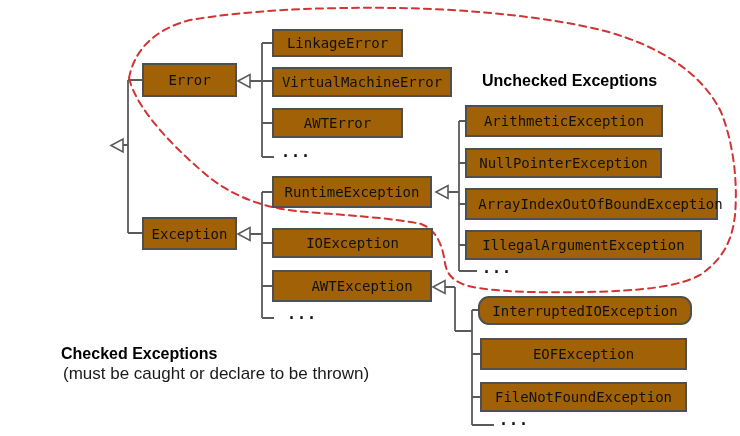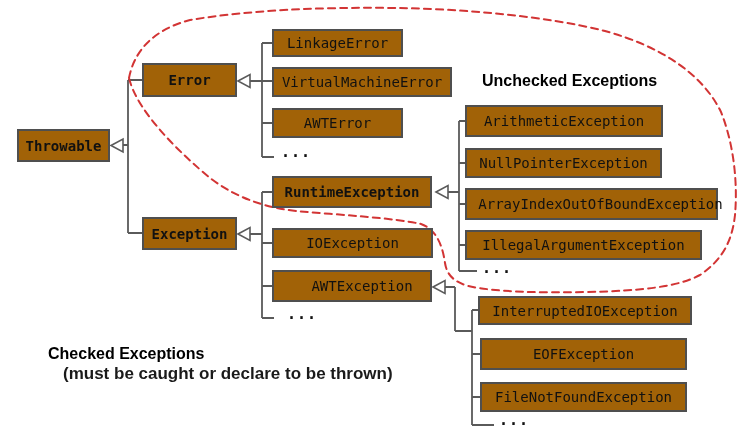--- a/index.html
+++ b/index.html
@@ -16,28 +16,28 @@
   }
   svg.wires{position:absolute;left:0;top:0;width:740px;height:436px;pointer-events:none;}
   .wire{stroke:var(--connector);stroke-width:1.8;fill:none;}
   .arrowhead{fill:#ffffff;stroke:var(--connector);stroke-width:1.6;}
   .redline{stroke:var(--unchecked-outline);stroke-width:2;fill:none;stroke-dasharray:7 5;stroke-linecap:round;}
   .node{
     position:absolute;box-sizing:border-box;border:2px solid var(--box-border);
     background:#a16207;display:flex;align-items:center;justify-content:center;
     font-size:14px;color:var(--text);white-space:nowrap;z-index:2;
   }
-  .node.bold{font-weight:bold;}
+  .node.bold{font-weight:normal;}
   .dots{
     position:absolute;font-size:15px;font-weight:bold;color:var(--text);
     letter-spacing:1px;line-height:16px;z-index:2;
   }
   .caption{
     position:absolute;font-family:"Liberation Sans",sans-serif;color:#000;
-    line-height:19px;z-index:2;white-space:nowrap;font-weight:bold;
+    line-height:19px;z-index:2;white-space:nowrap;
   }
   .caption.bold{font-weight:bold;font-size:16px;}
   .caption.note{font-size:17px;color:#1a1a1a;}
 </style>
 </head>
 <body>
 
 <div class="stage">
 
   <svg class="wires" viewBox="0 0 740 436">
@@ -68,42 +68,41 @@
       C 732 242, 722 260, 700 275
       C 678 287, 640 291, 585 292
       C 540 293, 495 292, 468 286
       C 455 282, 447 276, 445 263
       C 443 249, 438 230, 421 224
       C 395 218, 341 215, 296 211
       C 261 207, 234 196, 210 178
       C 181 154, 137 112, 129 78 Z"></path>
   </svg>
 
-  <div class="node bold" style="left:17px;top:129px;width:93px;height:33px;">Throwable</div>
   <div class="node bold" style="left:142px;top:63px;width:95px;height:34px;">Error</div>
   <div class="node bold" style="left:142px;top:217px;width:95px;height:33px;">Exception</div>
 
   <div class="node" style="left:272px;top:29px;width:131px;height:28px;">LinkageError</div>
   <div class="node" style="left:272px;top:67px;width:180px;height:30px;">VirtualMachineError</div>
   <div class="node" style="left:272px;top:108px;width:131px;height:30px;">AWTError</div>
   <div class="dots" style="left:281px;top:144px;">...</div>
 
   <div class="node bold" style="left:272px;top:176px;width:160px;height:32px;">RuntimeException</div>
   <div class="node" style="left:272px;top:228px;width:161px;height:30px;">IOException</div>
   <div class="node" style="left:272px;top:270px;width:160px;height:32px;padding-left:20px;">AWTException</div>
   <div class="dots" style="left:287px;top:306px;">...</div>
 
   <div class="node" style="left:465px;top:105px;width:198px;height:32px;">ArithmeticException</div>
   <div class="node" style="left:465px;top:148px;width:197px;height:30px;text-align:center;">NullPointerException</div>
   <div class="node" style="left:465px;top:188px;width:253px;height:32px;padding-left:18px;">ArrayIndexOutOfBoundException</div>
   <div class="node" style="left:465px;top:230px;width:237px;height:30px;">IllegalArgumentException</div>
   <div class="dots" style="left:482px;top:260px;">...</div>
 
-  <div class="node" style="left:478px;top:296px;width:214px;height:29px;">InterruptedIOException</div>
+  <div class="node" style="left:478px;top:296px;width:214px;height:29px;border-radius:11px;">InterruptedIOException</div>
   <div class="node" style="left:480px;top:338px;width:207px;height:32px;">EOFException</div>
   <div class="node" style="left:480px;top:382px;width:207px;height:30px;">FileNotFoundException</div>
   <div class="dots" style="left:499px;top:412px;">...</div>
 
   <div class="caption bold" style="left:482px;top:71px;">Unchecked Exceptions</div>
-  <div class="caption bold" style="left:48px;top:344px;">Checked Exceptions</div>
+  <div class="caption bold" style="left:61px;top:344px;">Checked Exceptions</div>
   <div class="caption note" style="left:63px;top:364px;">(must be caught or declare to be thrown)</div>
 
 </div>
 
 </body></html>

